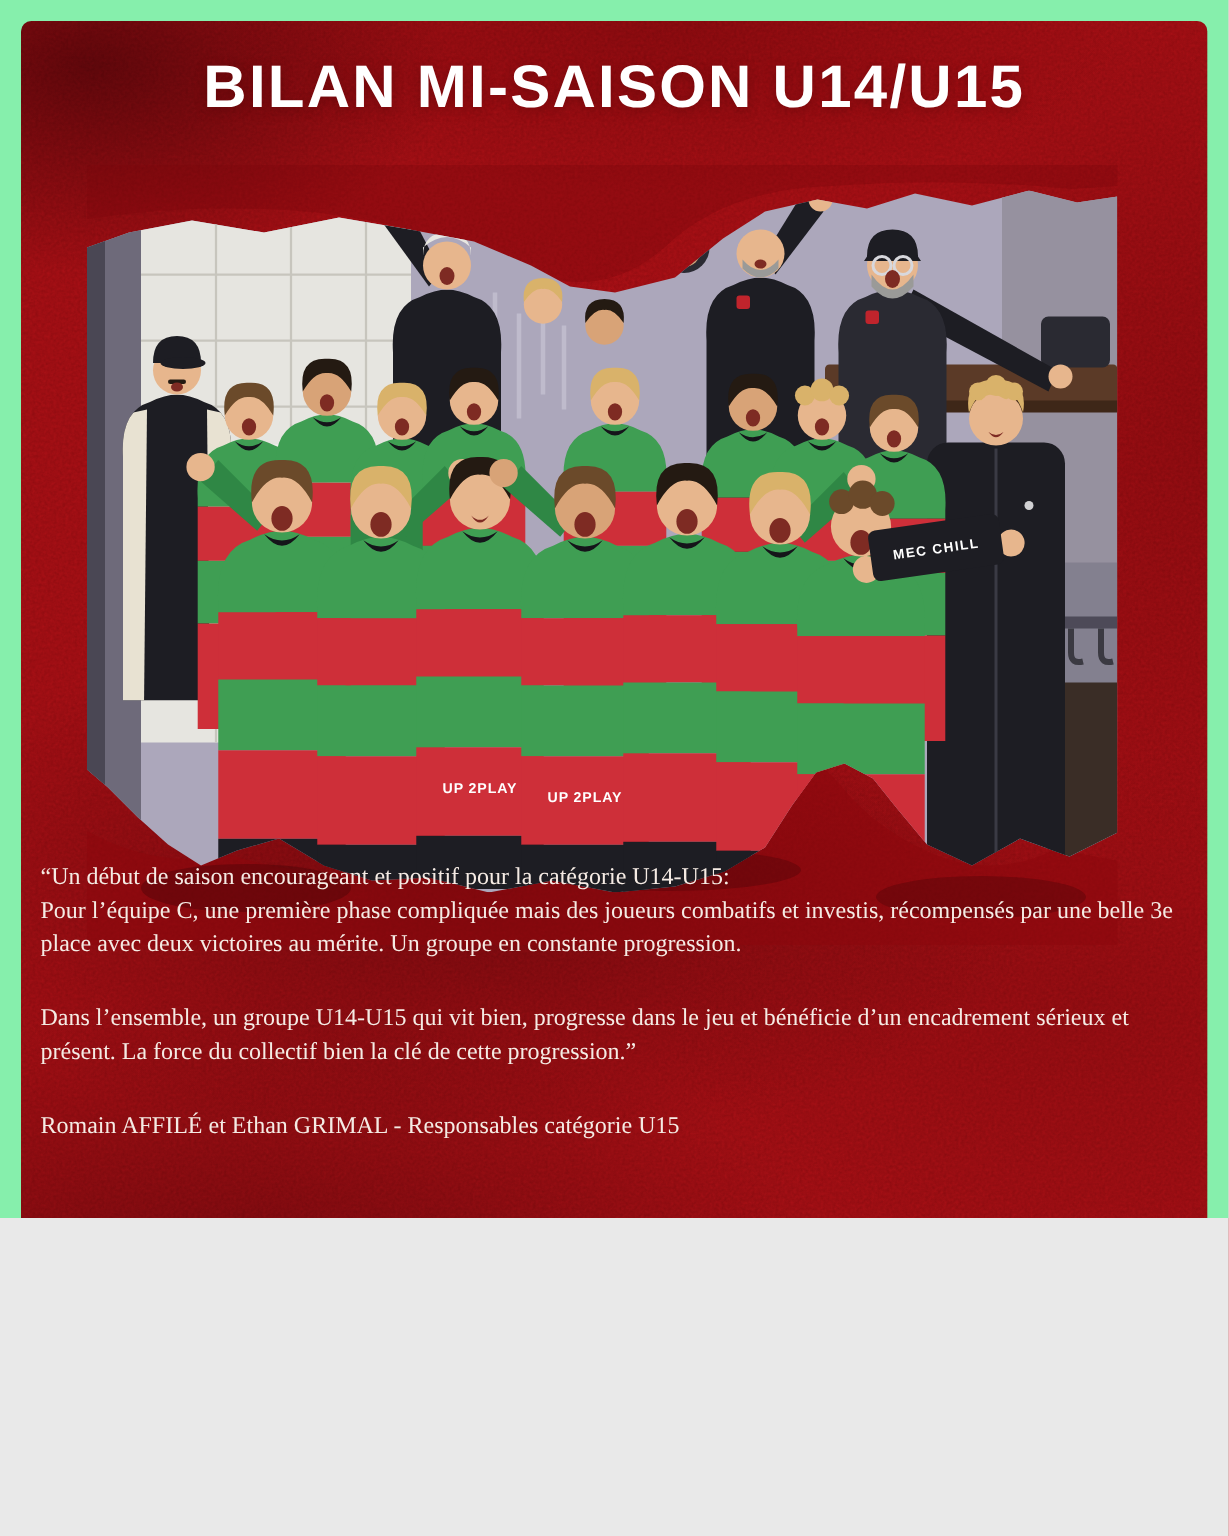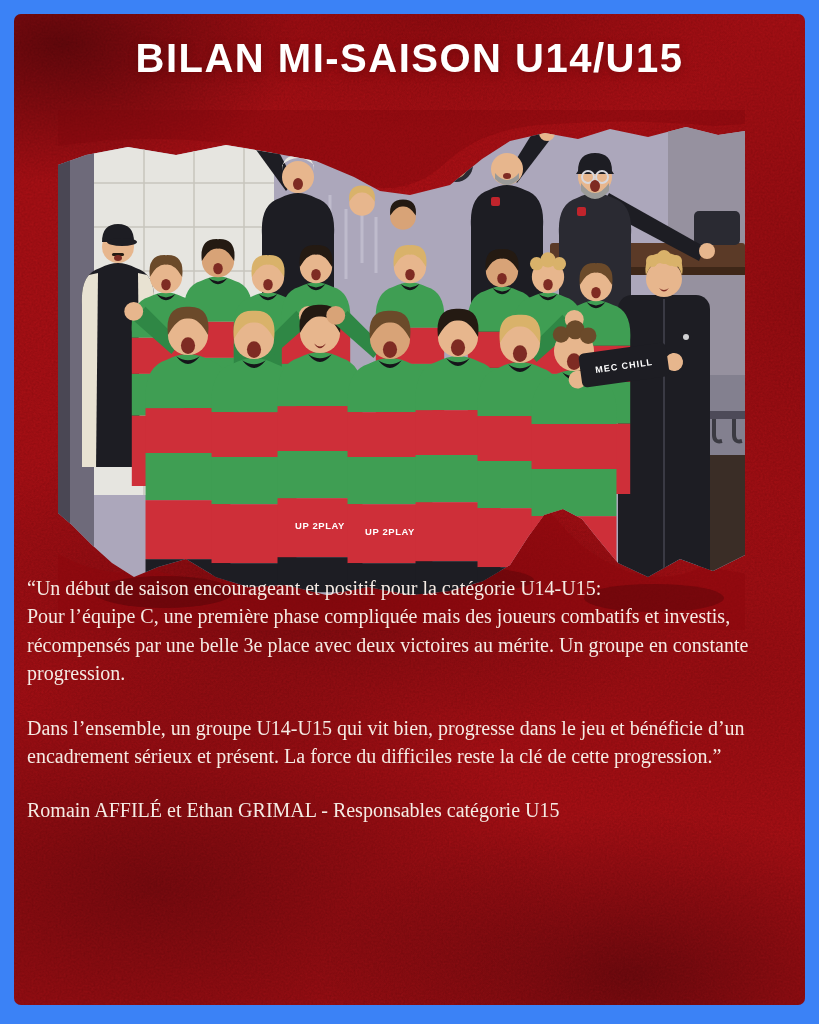--- a/index.html
+++ b/index.html
@@ -1,16 +1,16 @@
 <!DOCTYPE html>
 <html><head>
 <meta charset="utf-8">
 <style>
   html,body{margin:0;padding:0;background:#e9e9e9;}
-  .poster{position:relative;width:819px;height:1024px;background:#3b82f6;overflow:hidden;
+  .poster{position:relative;width:819px;height:812px;background:#86efac;overflow:hidden;
           font-family:"Liberation Sans",sans-serif;}
   .canvas{position:absolute;left:14px;top:14px;width:791px;height:991px;border-radius:7px;overflow:hidden;
     background-color:#b01117;
     background-image:
       radial-gradient(ellipse 340px 200px at 6% 3%, rgba(46,0,4,.55), transparent 70%),
       radial-gradient(ellipse 420px 160px at 55% 0%, rgba(120,6,10,.45), transparent 75%),
       radial-gradient(ellipse 300px 420px at 100% 28%, rgba(125,8,12,.40), transparent 72%),
       radial-gradient(ellipse 520px 240px at 38% 58%, rgba(52,1,5,.38), transparent 75%),
       radial-gradient(ellipse 420px 260px at 90% 66%, rgba(130,10,14,.35), transparent 72%),
       radial-gradient(ellipse 560px 300px at 18% 88%, rgba(58,2,6,.42), transparent 75%),
@@ -18,21 +18,21 @@
       radial-gradient(ellipse 500px 320px at 50% 36%, rgba(216,24,32,.35), transparent 70%);
   }
   .grain{position:absolute;inset:0;z-index:1;pointer-events:none;opacity:.55;mix-blend-mode:multiply;}
   .title{position:absolute;z-index:4;left:0;top:22px;width:100%;margin:0;text-align:center;
          color:#ffffff;font-weight:900;font-size:40px;letter-spacing:1.5px;line-height:1.1;
          text-shadow:0 2px 8px rgba(70,0,0,.35);}
   .photo{position:absolute;z-index:3;left:44px;top:111px;width:687px;height:470px;
     clip-path:polygon(0px 40px,28px 30px,70px 22px,118px 30px,168px 20px,215px 28px,258px 36px,296px 52px,322px 66px,352px 70px,392px 60px,424px 34px,452px 16px,487px 8px,520px 14px,552px 4px,590px 12px,628px 2px,660px 10px,687px 6px,687px 430px,655px 446px,622px 434px,590px 452px,560px 438px,540px 414px,524px 394px,505px 384px,486px 390px,470px 412px,452px 440px,425px 456px,392px 466px,352px 470px,310px 462px,268px 470px,228px 460px,190px 462px,158px 452px,128px 434px,100px 442px,76px 452px,54px 438px,34px 420px,14px 400px,0px 388px);}
   .tear{position:absolute;z-index:2;left:0;top:0;pointer-events:none;}
   .quote{position:absolute;z-index:4;left:13px;top:560px;width:772px;color:#f5ebe4;
-         font-family:"Liberation Serif",serif;font-size:20px;line-height:1.42;}
+         font-family:"Liberation Serif",serif;font-size:16px;line-height:1.42;}
   .quote p{margin:0 0 26px 0;white-space:pre-line;}
   .attribution{margin:12px 0 0 0 !important;white-space:normal !important;font-family:Liberation Serif, serif;}
   
   .ph-wall{fill:#aca7bb}.ph-wall2{fill:#96919f}
   .ph-tile{fill:#e6e5e0}.ph-grout{stroke:#c7c5bd;stroke-width:1.5;fill:none}
   .ph-dark{fill:#1d1d23}.ph-dark2{fill:#2a2a32}
   .skin{fill:#e7b68d}.skin2{fill:#d8a377}
   .hairD{fill:#241a12}.hairBr{fill:#6b4a2a}.hairBl{fill:#d9b26a}.hairGr{fill:#9a9a98}
   .mouth{fill:#7e2b23}
   .jR{fill:#ce2f39}.jG{fill:#3f9e53}.jG2{fill:#2f8745}
@@ -378,18 +378,18 @@
             <circle class="skin" cx="50" cy="4" r="9"></circle>
           <rect x="-44" y="-17" width="88" height="34" rx="5" class="ph-dark"></rect>
           <text class="mec" x="0" y="4">MEC CHILL</text>
         </g>
       </svg>
     </div>
 
     <div class="quote">
       <p>“Un début de saison encourageant et positif pour la catégorie U14-U15:
 Pour l’équipe C, une première phase compliquée mais des joueurs combatifs et investis, récompensés par une belle 3e place avec deux victoires au mérite. Un groupe en constante progression.</p>
-      <p>Dans l’ensemble, un groupe U14-U15 qui vit bien, progresse dans le jeu et bénéficie d’un encadrement sérieux et présent. La force du difficiles reste la clé de cette progression.”</p>
+      <p>Dans l’ensemble, un groupe U14-U15 qui vit bien, progresse dans le jeu et bénéficie d’un encadrement sérieux et présent. La force du collectif bien la clé de cette progression.”</p>
       <p class="attribution">Romain AFFILÉ et Ethan GRIMAL - Responsables catégorie U15</p>
     </div>
 
   </div>
 </div>
 
 </body></html>

